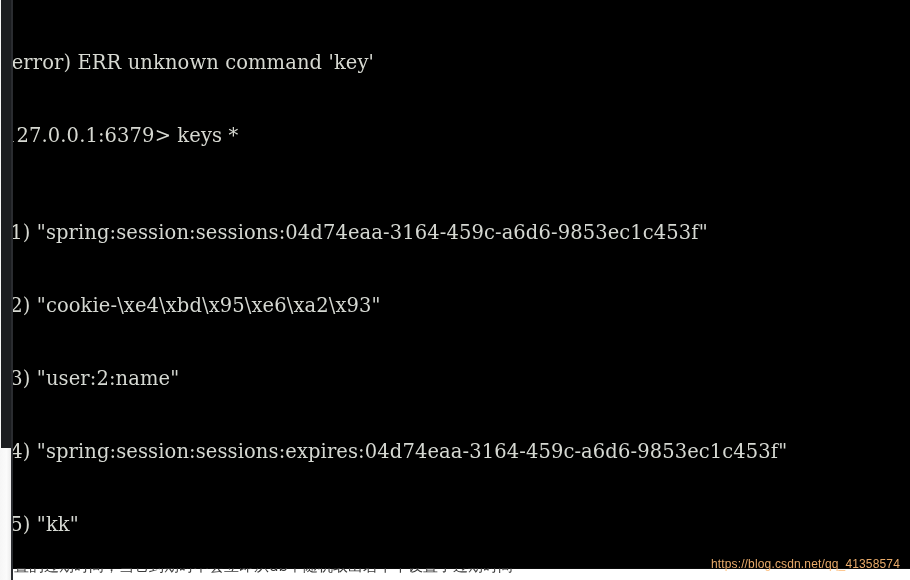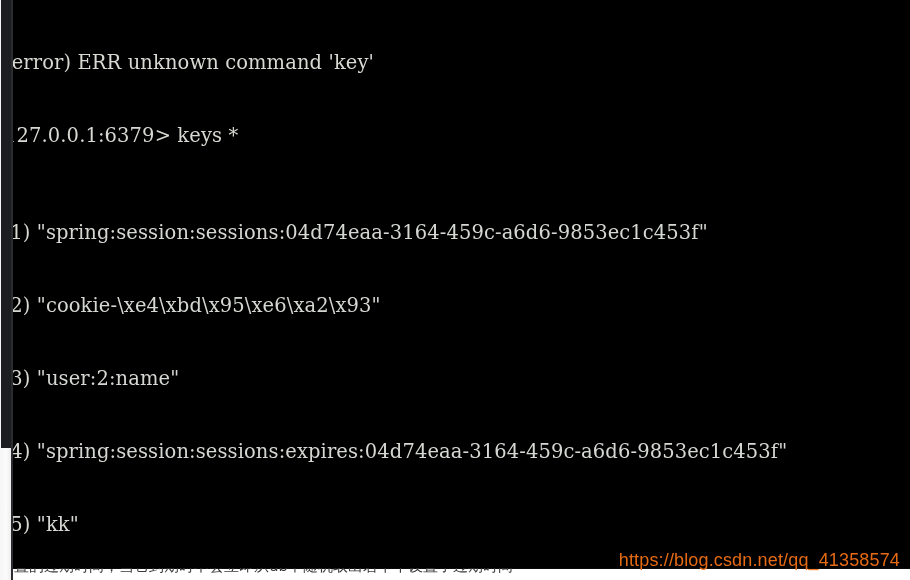--- a/index.html
+++ b/index.html
@@ -85,22 +85,22 @@
   .err-line {
     color: #d7d9d2;
   }
 
   
   .watermark {
     position: absolute;
     right: 10px;
     bottom: 9px;
     font-family: "Liberation Sans", sans-serif;
-    font-size: 18px;
-    color: #f97316;
+    font-size: 12px;
+    color: #fdba74;
     letter-spacing: 0.15px;
     z-index: 8;
     opacity: 0.92;
   }
 
   
   .bottom-strip {
     position: absolute;
     left: 0;
     bottom: 0;

